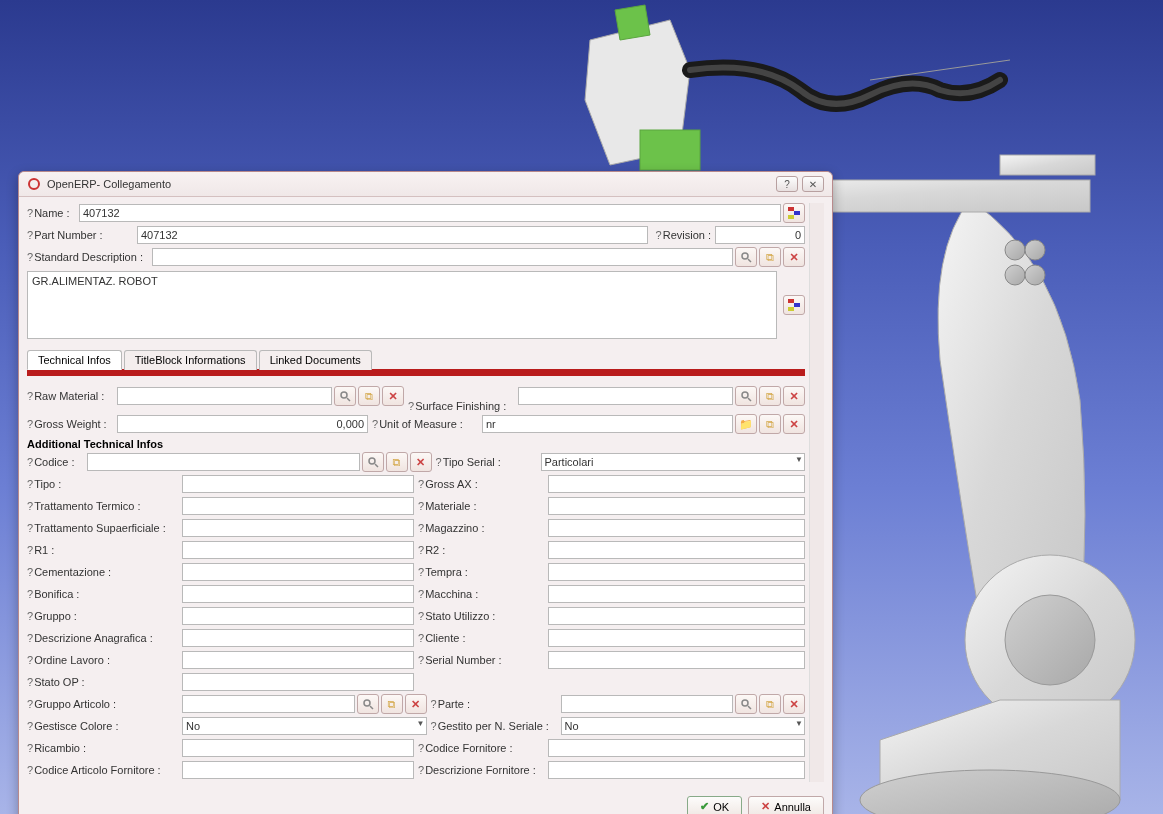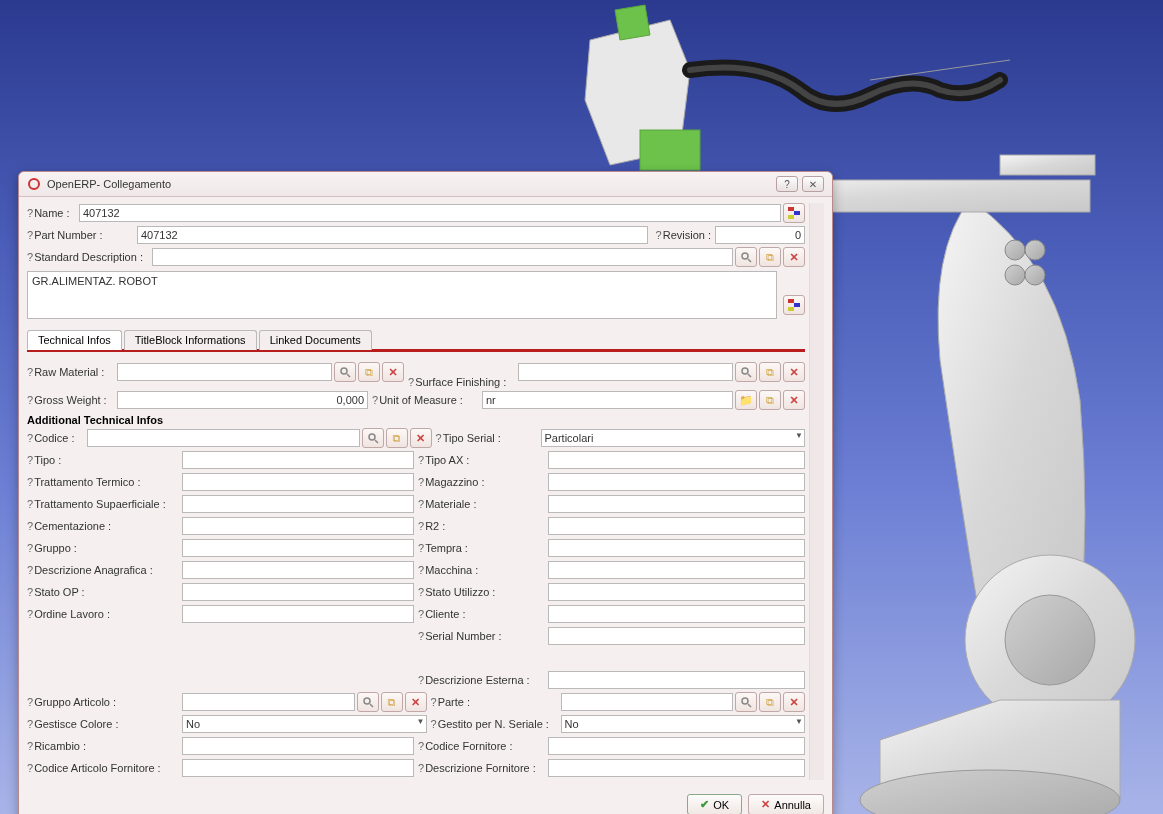--- a/index.html
+++ b/index.html
@@ -102,29 +102,29 @@
   margin-left: 2px;
   display: inline-flex; align-items: center; justify-content: center;
   cursor: pointer;
   font-size: 11px;
 }
 
 .textarea-block {
   border: 1px solid #b9b9b9;
   background: #fff;
   padding: 3px 4px;
-  height: 48px;
+  height: 68px;
   font-size: 11px;
   color: #333;
   margin-bottom: 6px;
 }
 
 .tabs {
   display: flex;
-  border-bottom: 3px solid #b91c1c;
+  border-bottom: 7px solid #b91c1c;
   margin-bottom: 4px;
 }
 .tab {
   padding: 3px 10px;
   border: 1px solid #b9b9b9;
   border-bottom: none;
   background: #f4eeee;
   margin-right: 2px;
   cursor: pointer;
   font-size: 11px;
@@ -373,51 +373,59 @@
             </div>
           <div class="row">
               <span class="lbl" style="width:155px;"><span class="q">?</span><span>Trattamento Termico :</span></span>
               <input class="inp" style="flex: 1 1 0%;">
             </div>
           <div class="row">
               <span class="lbl" style="width:155px;"><span class="q">?</span><span>Trattamento Supaerficiale :</span></span>
               <input class="inp" style="flex: 1 1 0%;">
             </div>
           <div class="row">
+              <span class="lbl" style="width:155px;"><span class="q">?</span><span>R1 :</span></span>
+              <input class="inp" style="flex: 1 1 0%;">
+            </div>
+          <div class="row">
               <span class="lbl" style="width:155px;"><span class="q">?</span><span>Cementazione :</span></span>
               <input class="inp" style="flex: 1 1 0%;">
             </div>
           <div class="row">
+              <span class="lbl" style="width:155px;"><span class="q">?</span><span>Bonifica :</span></span>
+              <input class="inp" style="flex: 1 1 0%;">
+            </div>
+          <div class="row">
               <span class="lbl" style="width:155px;"><span class="q">?</span><span>Gruppo :</span></span>
               <input class="inp" style="flex: 1 1 0%;">
             </div>
           <div class="row">
               <span class="lbl" style="width:155px;"><span class="q">?</span><span>Descrizione Anagrafica :</span></span>
               <input class="inp" style="flex: 1 1 0%;">
             </div>
           <div class="row">
+              <span class="lbl" style="width:155px;"><span class="q">?</span><span>Ordine Lavoro :</span></span>
+              <input class="inp" style="flex: 1 1 0%;">
+            </div>
+          <div class="row">
               <span class="lbl" style="width:155px;"><span class="q">?</span><span>Stato OP :</span></span>
-              <input class="inp" style="flex: 1 1 0%;">
-            </div>
-          <div class="row">
-              <span class="lbl" style="width:155px;"><span class="q">?</span><span>Ordine Lavoro :</span></span>
               <input class="inp" style="flex: 1 1 0%;">
             </div>
         </div>
         <div class="col">
           <div class="row">
-              <span class="lbl" style="width:130px;"><span class="q">?</span><span>Tipo AX :</span></span>
+              <span class="lbl" style="width:130px;"><span class="q">?</span><span>Gross AX :</span></span>
+              <input class="inp" style="flex: 1 1 0%;">
+            </div>
+          <div class="row">
+              <span class="lbl" style="width:130px;"><span class="q">?</span><span>Materiale :</span></span>
               <input class="inp" style="flex: 1 1 0%;">
             </div>
           <div class="row">
               <span class="lbl" style="width:130px;"><span class="q">?</span><span>Magazzino :</span></span>
-              <input class="inp" style="flex: 1 1 0%;">
-            </div>
-          <div class="row">
-              <span class="lbl" style="width:130px;"><span class="q">?</span><span>Materiale :</span></span>
               <input class="inp" style="flex: 1 1 0%;">
             </div>
           <div class="row">
               <span class="lbl" style="width:130px;"><span class="q">?</span><span>R2 :</span></span>
               <input class="inp" style="flex: 1 1 0%;">
             </div>
           <div class="row">
               <span class="lbl" style="width:130px;"><span class="q">?</span><span>Tempra :</span></span>
               <input class="inp" style="flex: 1 1 0%;">
             </div>
@@ -434,29 +442,20 @@
               <input class="inp" style="flex: 1 1 0%;">
             </div>
           <div class="row">
               <span class="lbl" style="width:130px;"><span class="q">?</span><span>Serial Number :</span></span>
               <input class="inp" style="flex: 1 1 0%;">
             </div>
           <div class="row" style="height:20px;"></div>
         </div>
       </div>
 
-      <div class="two-col">
-        <div class="col"></div>
-        <div class="col">
-          <div class="row">
-              <span class="lbl" style="width:130px;"><span class="q">?</span><span>Descrizione Esterna :</span></span>
-              <input class="inp" style="flex: 1 1 0%;">
-            </div>
-        </div>
-      </div>
 
       <div class="row">
         <span class="lbl" style="width:155px;"><span class="q">?</span><span>Gruppo Articolo :</span></span>
         <input class="inp" style="flex: 1 1 0%;">
         <span class="icon-btn mag-icon">
             <svg width="12" height="12">
               <circle cx="5" cy="5" r="3"></circle>
               <line x1="8" y1="8" x2="11" y2="11"></line>
             </svg>
           </span>

